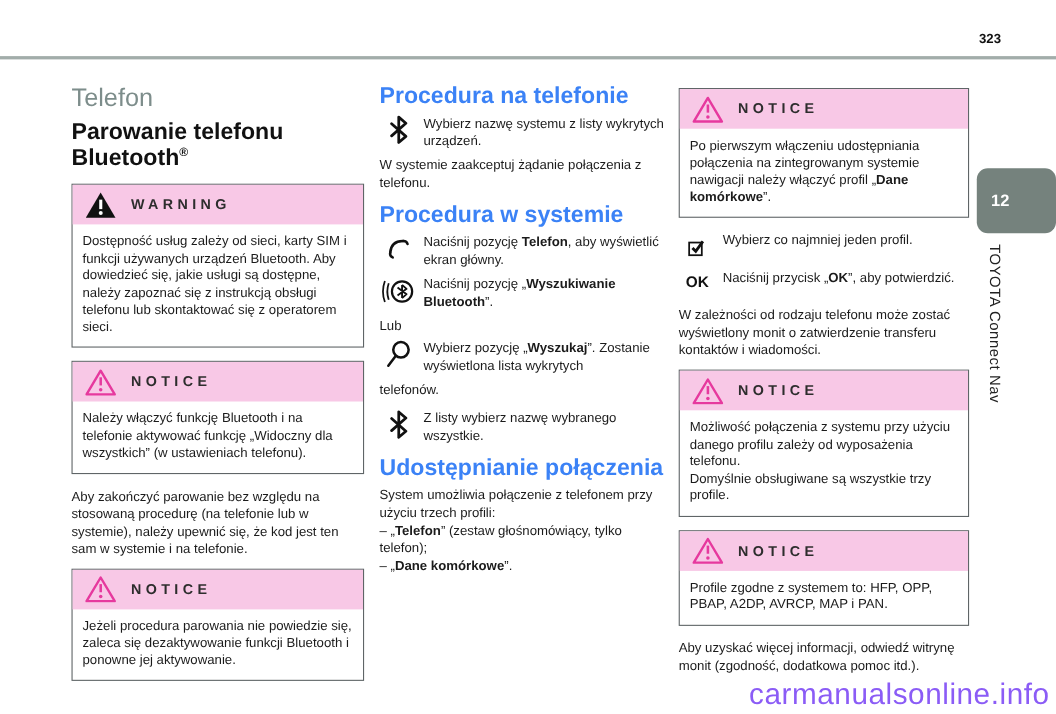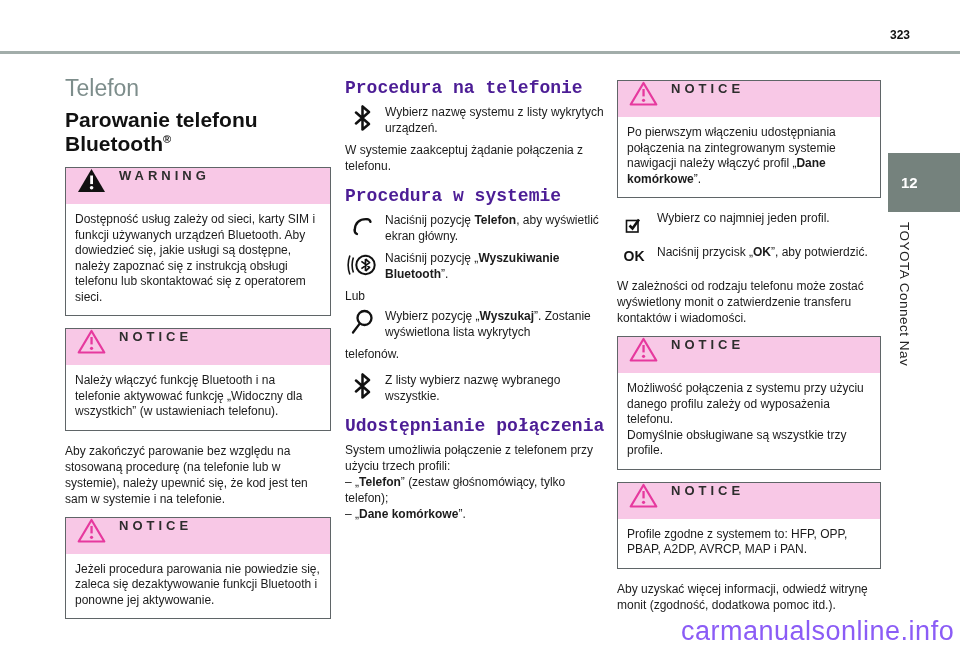--- a/index.html
+++ b/index.html
@@ -4,38 +4,38 @@
 <style>
   * { margin:0; padding:0; box-sizing:border-box; }
   html,body { background:#ffffff; }
   body { font-family:"Liberation Sans","DejaVu Sans",sans-serif; color:#1b1b1b; }
   .page { position:relative; width:960px; height:649px; background:#fff; overflow:hidden; }
 
   .topline { position:absolute; left:0; top:51px; width:960px; height:3px; background:#a2adaa; }
   .pagenum { position:absolute; top:28px; right:50px; font-size:12px; font-weight:bold; color:#111; }
 
   .tab12 { position:absolute; left:888px; top:153px; width:72px; height:59px; background:#75827d;
-           color:#fff; font-size:15px; font-weight:bold; display:flex; align-items:center; padding-left:13px; }
+           color:#fff; font-size:15px; font-weight:bold; display:flex; align-items:center; padding-left:13px;border-radius:10px; }
   .sidelabel { position:absolute; left:897px; top:222px; writing-mode:vertical-rl; font-size:13.5px; color:#222; letter-spacing:0.5px; }
 
   .watermark { position:absolute; left:681px; top:616px; font-size:27px; color:#8b5cf6; letter-spacing:0.5px; }
 
   .col { position:absolute; font-size:12px; line-height:16px; }
   .col-left  { left:65px;  top:80px; width:266px; }
   .col-mid   { left:345px; top:78px; width:264px; }
   .col-right { left:617px; top:80px; width:264px; }
 
   h1.title { font-size:23px; font-weight:400; color:#7d8d8b; margin:0 0 12px; }
   h2.heading { font-size:21px; font-weight:bold; line-height:1.13; color:#111; margin:0 0 12px; }
   h2.heading sup { font-size:11px; }
-  h3.sec { font-size:18px; font-weight:bold; margin:14px 0 8px; color:#4c1d95;font-family:Liberation Mono, monospace; }
+  h3.sec { font-size:21px; font-weight:bold; margin:14px 0 8px; color:#3b82f6; }
   h3.sec.first { margin-top:2px; }
 
   .alert { border:1.5px solid #5f6567; margin:0 0 12px; background:#fff; }
-  .alert-head { background:#f8c8e6; height:36px; display:flex; gap:13px; padding:0 11px; }
+  .alert-head { background:#f8c8e6; height:36px; display:flex; align-items:center; gap:13px; padding:0 11px; }
   .alert-label { font-size:13px; font-weight:bold; letter-spacing:4px; color:#2d2d2d; }
   .alert-body { padding:8px 9px 10px; font-size:12px; line-height:15.5px; color:#1b1b1b; }
   .alert-body .bl { display:block; }
 
   .para { margin:0 0 10px; }
   .para.tight { margin:0; }
   .para.lub { margin:2px 0 4px; }
 
   .step { position:relative; padding-left:40px; margin:0 0 6px; min-height:28px; }
   .step .icn { position:absolute; left:1px; top:1px; width:32px; text-align:center; }

